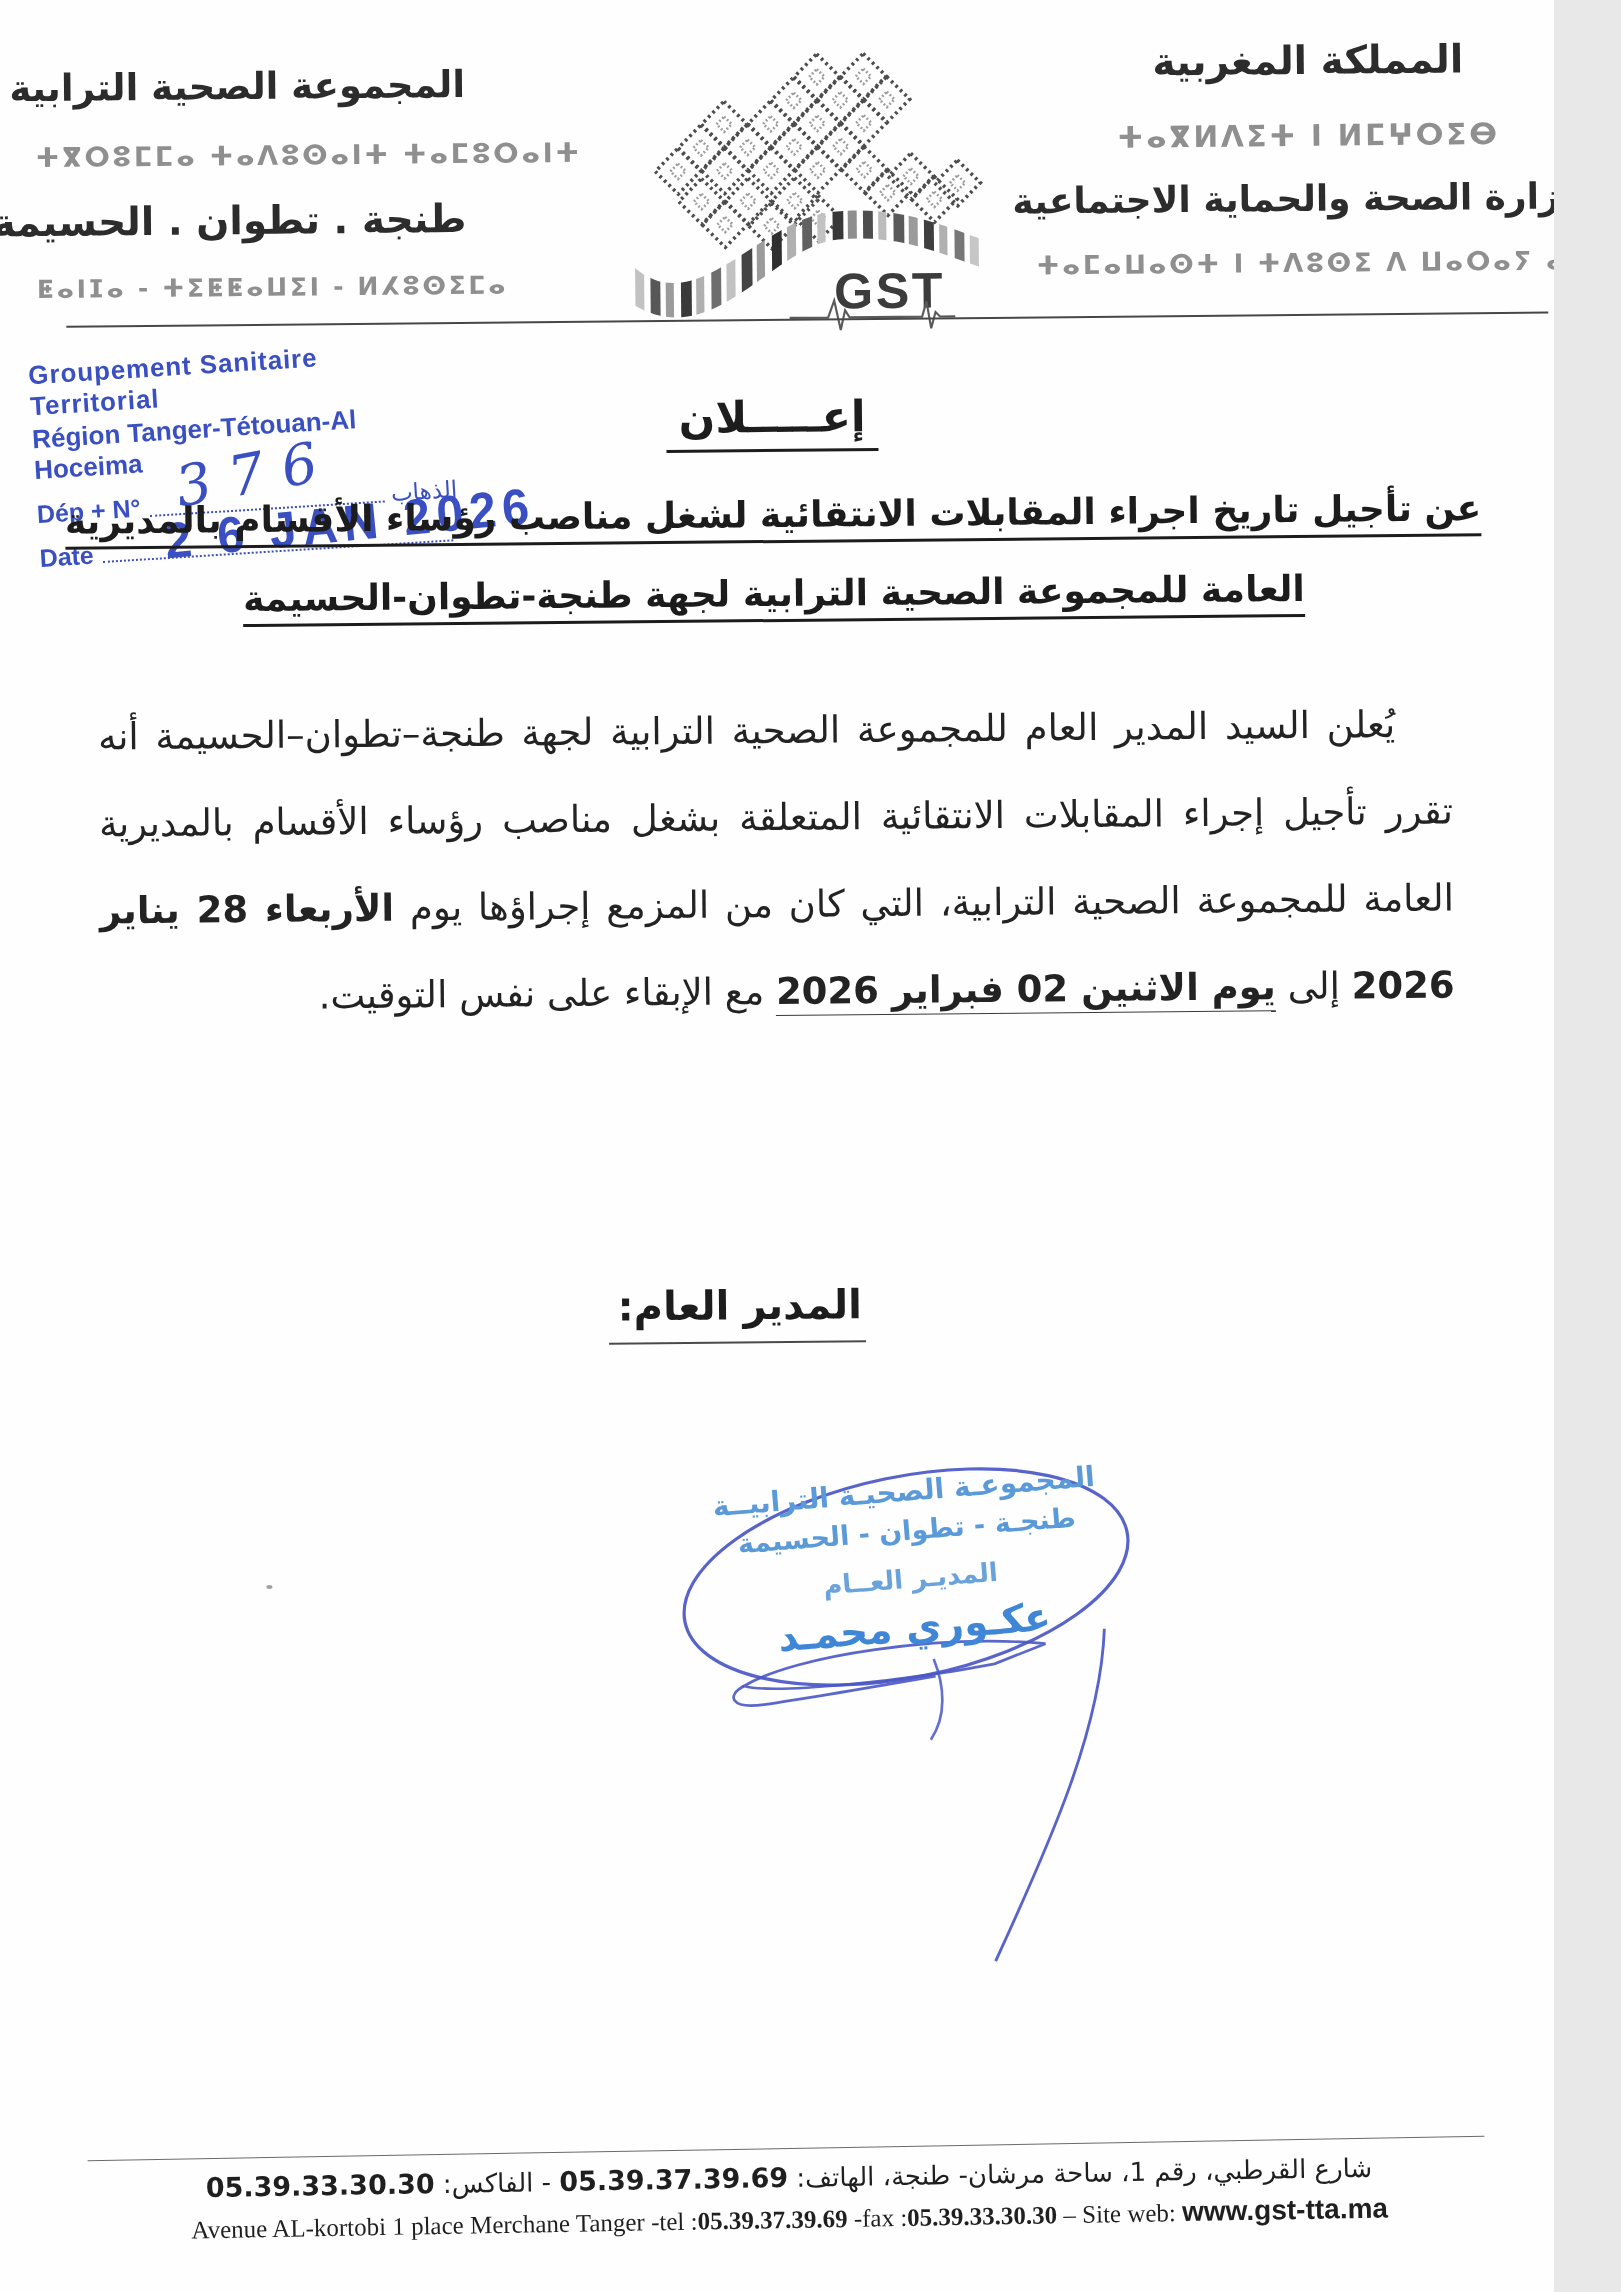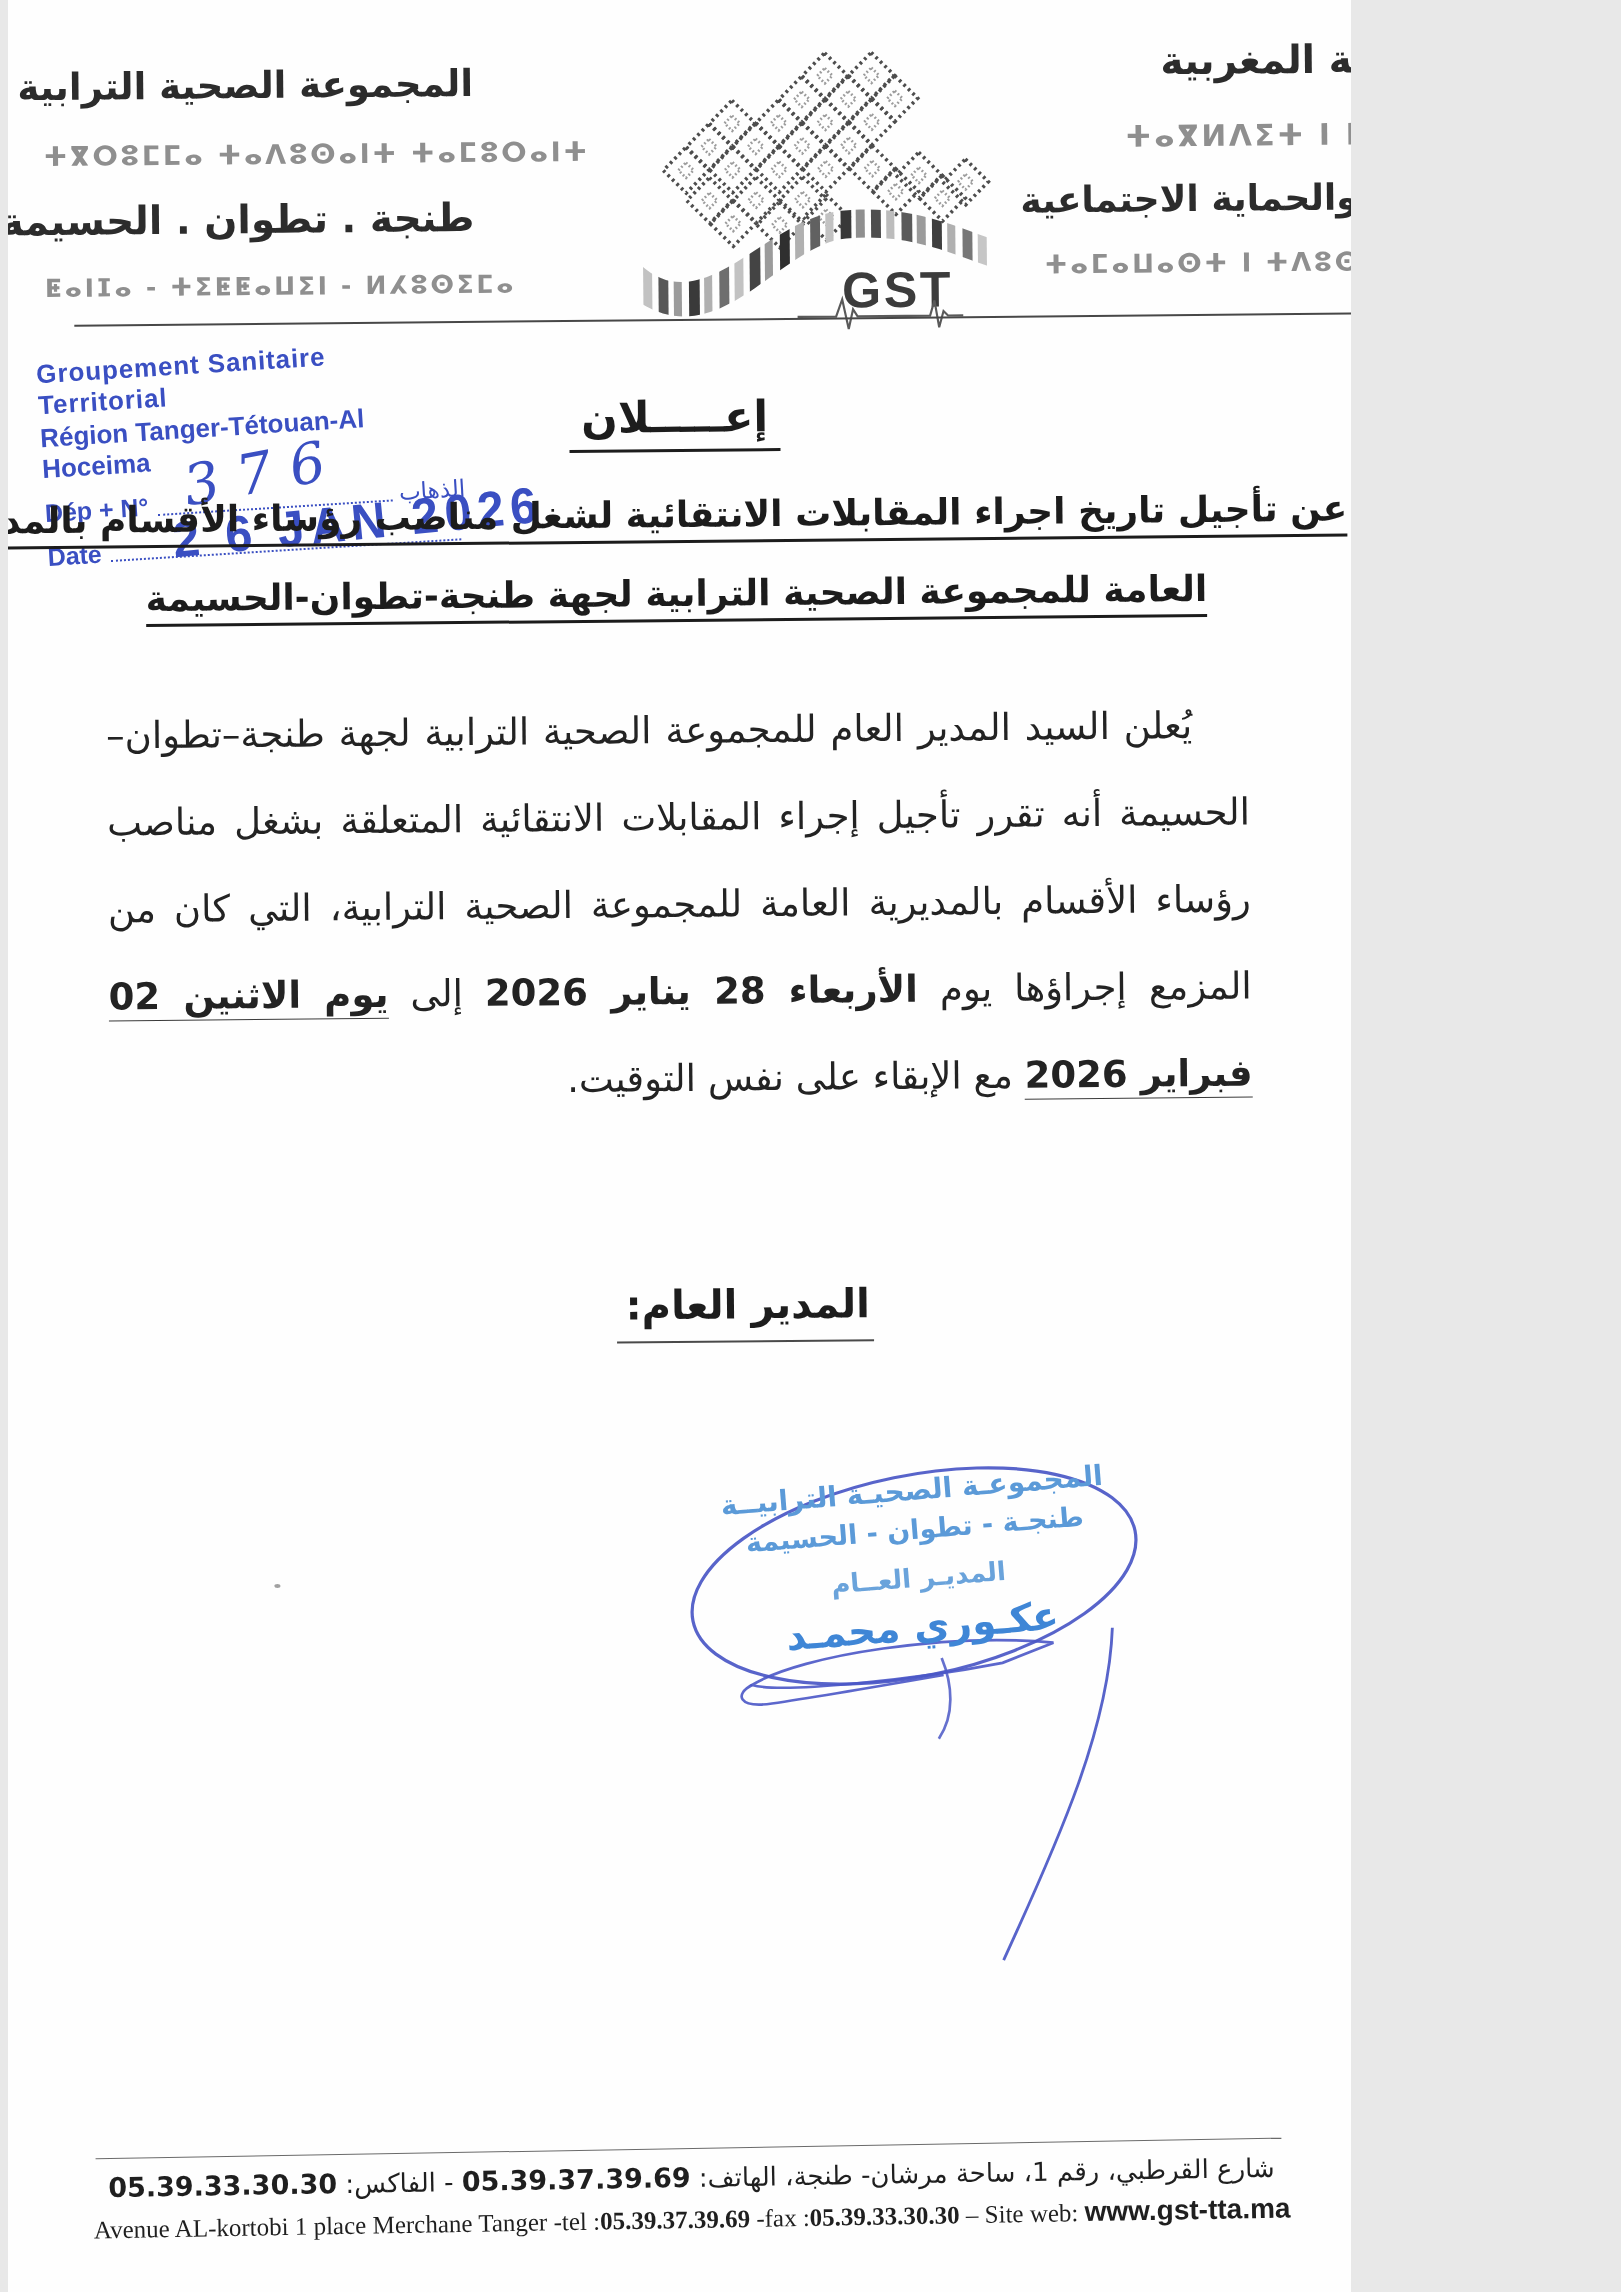--- a/index.html
+++ b/index.html
@@ -1,19 +1,19 @@
 <!DOCTYPE html>
 <html lang="ar" style="font-size:14.3px"><head>
 <meta charset="utf-8">
 <style>
   html,body { margin:0; padding:0; background:#e8e8e8; }
   .page {
-    position:relative; width:1343px; height:2293px;
+    position:relative; width:1554px; height:2293px;
     background:#fefefe; overflow:hidden;
-    font-family:"DejaVu Sans", sans-serif; color:#262626;margin-left:8px;
+    font-family:"DejaVu Sans", sans-serif; color:#262626;
   }
   .tilt { position:absolute; inset:0; transform:rotate(-0.55deg); transform-origin:50% 40%; }
 
   
   .hdr-left  { position:absolute; left:43px;  top:47px; width:430px; text-align:center; }
   .hdr-right { position:absolute; left:1043px; top:43px; width:546px; text-align:center; }
   .ar-head   { font-size:37px; font-weight:bold; white-space:nowrap; color:#2c2c2c; direction:rtl; }
   .tifinagh  { font-size:27px; color:#8f8f8f; letter-spacing:2.7px; white-space:nowrap; font-weight:bold; }
   .hdr-left .ar-head.org     { margin-top:12.5px; }
   .hdr-left .tifinagh.t1     { margin-top:32px; }

